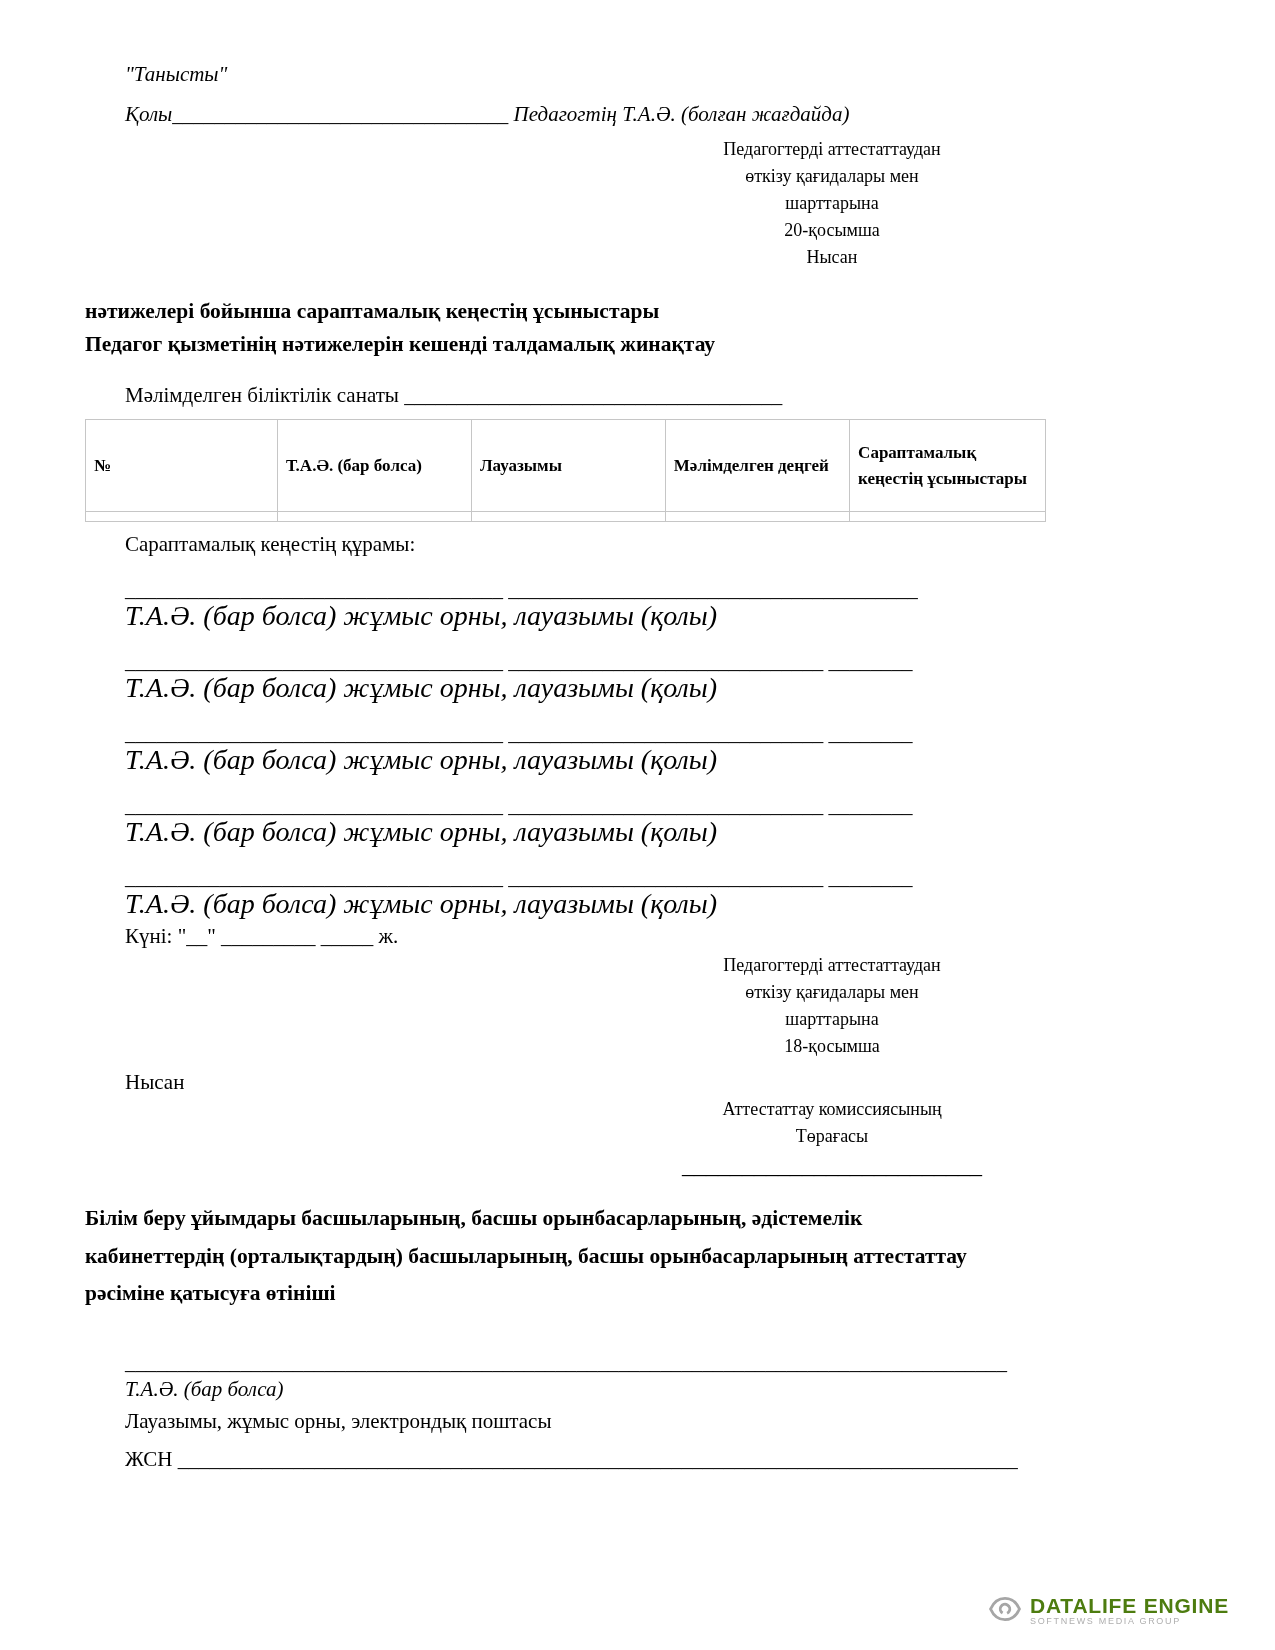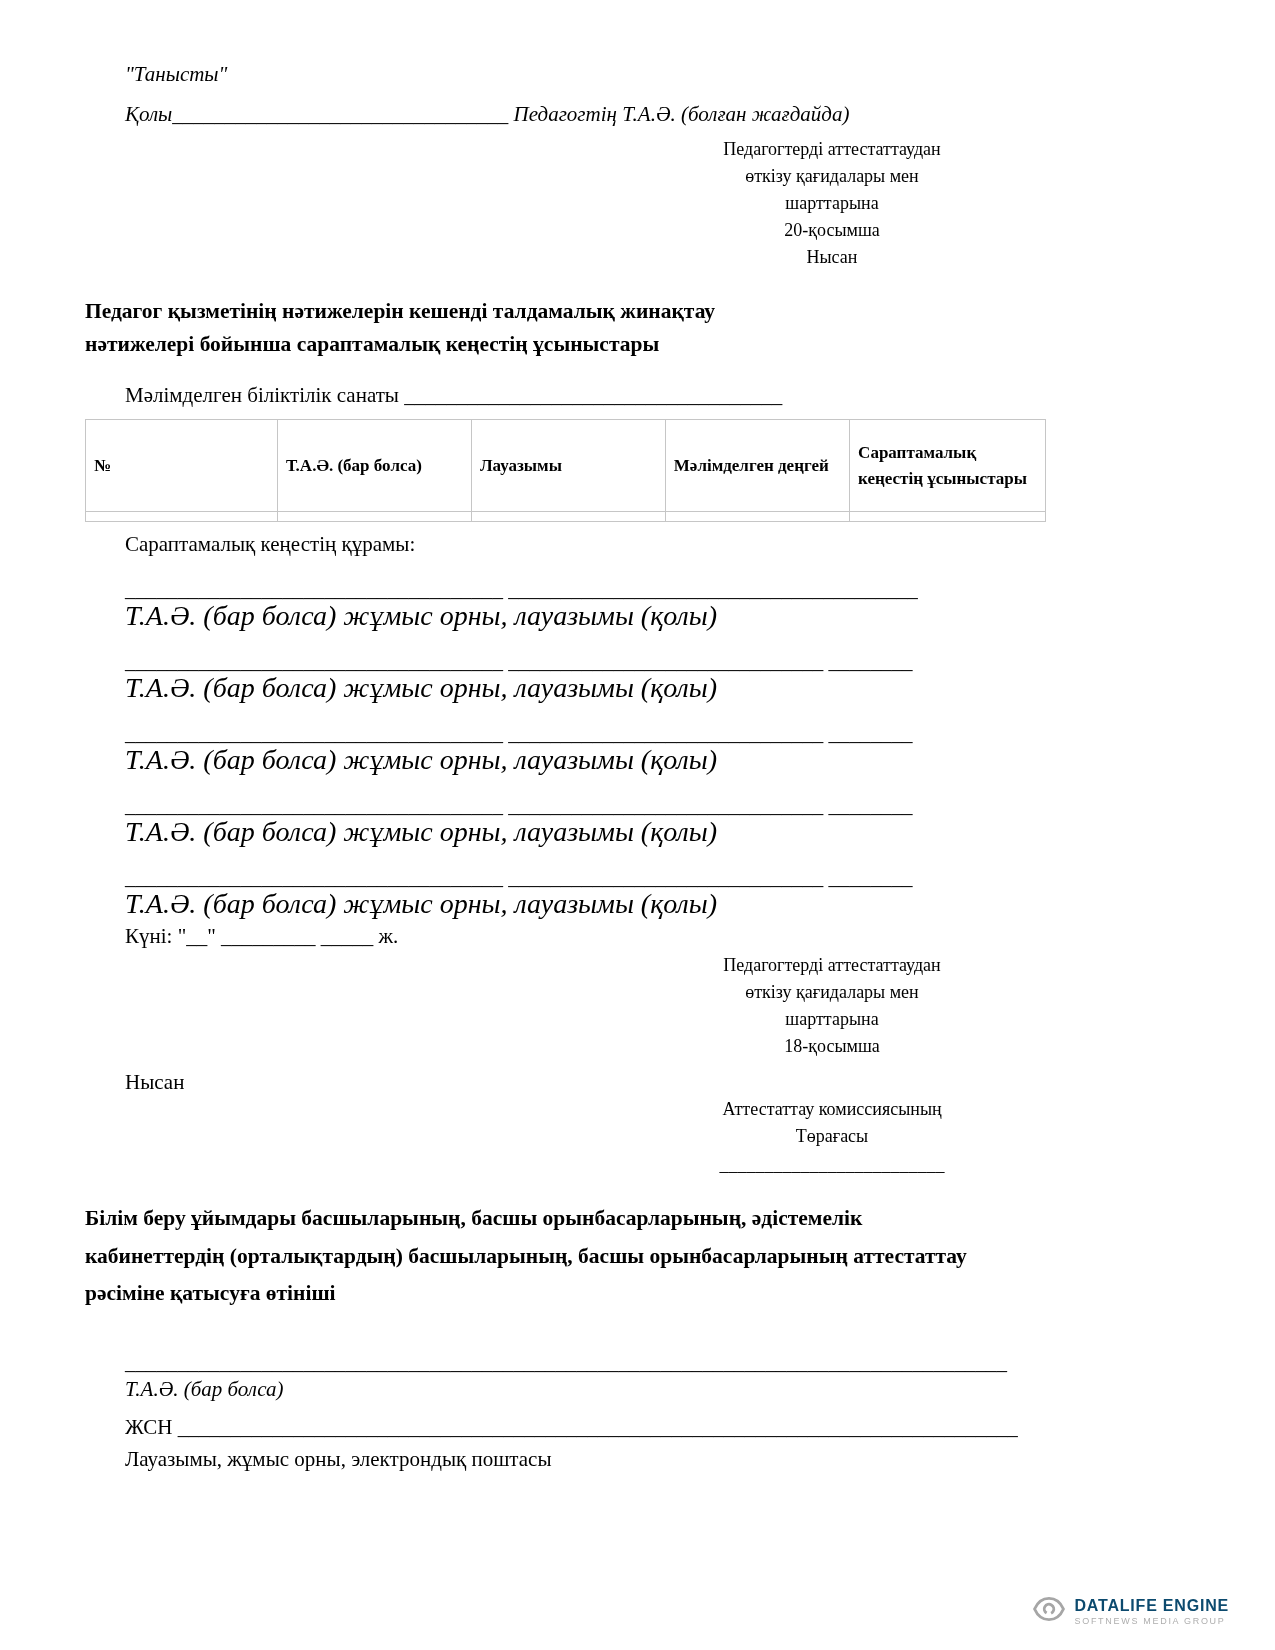--- a/index.html
+++ b/index.html
@@ -62,44 +62,44 @@
   .member { margin-top: 18px; }
   .member:first-of-type { margin-top: 30px; }
   .blank-line { font-size: 21px; line-height: 26px; white-space: nowrap; }
   .member-caption { font-size: 28px; line-height: 28px; }
 
   .date-line { margin-top: 4px; }
 
   .rb2 { margin-top: 2px; }
   .form-label { margin-top: 8px; }
   .rb3 { margin-top: 0; }
-  .chair-blank { font-size: 18px; line-height: 22px; margin-top: 4px; }
+  .chair-blank { font-size: 24px; line-height: 22px; margin-top: 4px; }
 
   .heading-2 { margin-top: 24px; line-height: 37.5px; max-width: 1020px; }
 
   .long-blank { margin-top: 36px; }
   .name-caption { }
   .iin-line { margin-top: 10px; line-height: 30px; }
   .position-caption { margin-top: 4px; }
 
   .watermark {
     position: absolute;
     top: 1592px;
     right: 46px;
     display: flex;
     align-items: center;
     gap: 8px;
     font-family: "Liberation Sans", sans-serif;
     user-select: none;
   }
   .wm-text-title {
-    font-size: 16px;
+    font-size: 21px;
     font-weight: bold;
     letter-spacing: 0.8px;
-    color: #0c4a6e;
+    color: #4d7c0f;
     line-height: 19px;
   }
   .wm-text-sub {
     font-size: 9px;
     letter-spacing: 1.7px;
     color: #aeaeae;
     line-height: 12px;
   }
 </style>
 </head>
@@ -113,22 +113,22 @@
 
   <div class="right-note rb1">
     <div>Педагогтерді аттестаттаудан</div>
     <div>өткізу қағидалары мен</div>
     <div>шарттарына</div>
     <div>20-қосымша</div>
     <div>Нысан</div>
   </div>
 
   <div class="heading heading-1">
+    <div>нәтижелері бойынша сараптамалық кеңестің ұсыныстары</div>
     <div>Педагог қызметінің нәтижелерін кешенді талдамалық жинақтау</div>
-    <div>нәтижелері бойынша сараптамалық кеңестің ұсыныстары</div>
   </div>
 
   <p class="doc-line indent category-line">Мәлімделген біліктілік санаты ____________________________________</p>
 
   <table class="experts">
     <colgroup>
       <col style="width:20%">
         <col style="width:20.2%">
         <col style="width:20.2%">
         <col style="width:19.2%">
@@ -195,23 +195,23 @@
   <div class="heading heading-2">
     <div>Білім беру ұйымдары басшыларының, басшы орынбасарларының, әдістемелік</div>
     <div>кабинеттердің (орталықтардың) басшыларының, басшы орынбасарларының аттестаттау</div>
     <div>рәсіміне қатысуға өтініші</div>
   </div>
 
   <div class="indent long-blank blank-line">____________________________________________________________________________________</div>
 
   <p class="doc-line indent italic name-caption">Т.А.Ә. (бар болса)</p>
 
+  <p class="doc-line indent position-caption">Лауазымы, жұмыс орны, электрондық поштасы</p>
+
   <p class="doc-line indent iin-line">ЖСН ________________________________________________________________________________</p>
-
-  <p class="doc-line indent position-caption">Лауазымы, жұмыс орны, электрондық поштасы</p>
 
 </div>
 
 <div class="watermark">
   <span>
     <svg width="34" height="34" viewBox="0 0 40 40">
       <path d="M3 20 Q8.5 7.5 20 7.5 Q31.5 7.5 37 20 Q31.5 32.5 20 32.5 Q8.5 32.5 3 20 Z" fill="none" stroke="#a6a6a6" stroke-width="3.4" stroke-linejoin="round"></path>
       <circle cx="20" cy="20" r="5.6" fill="none" stroke="#a6a6a6" stroke-width="3.4" stroke-dasharray="29 7" transform="rotate(120 20 20)"></circle>
     </svg>
   </span>

